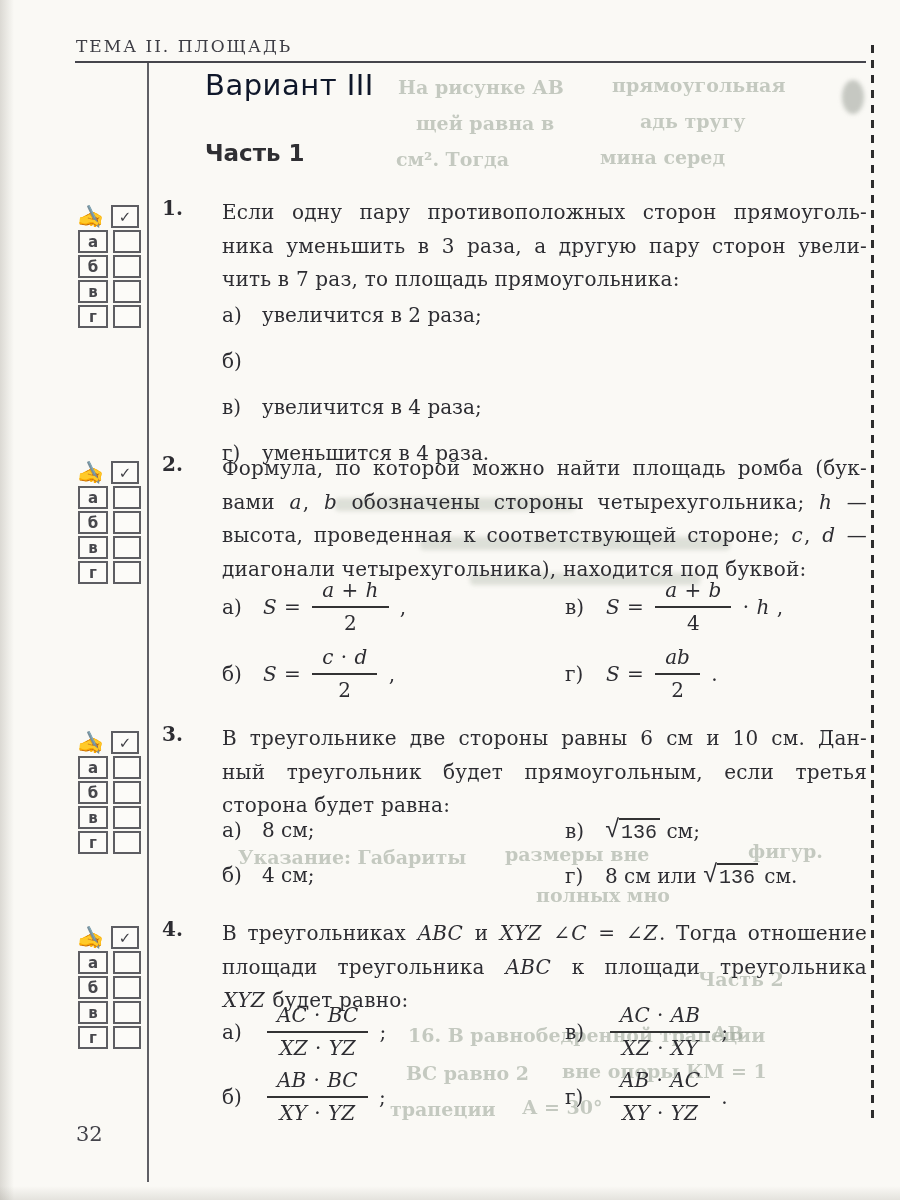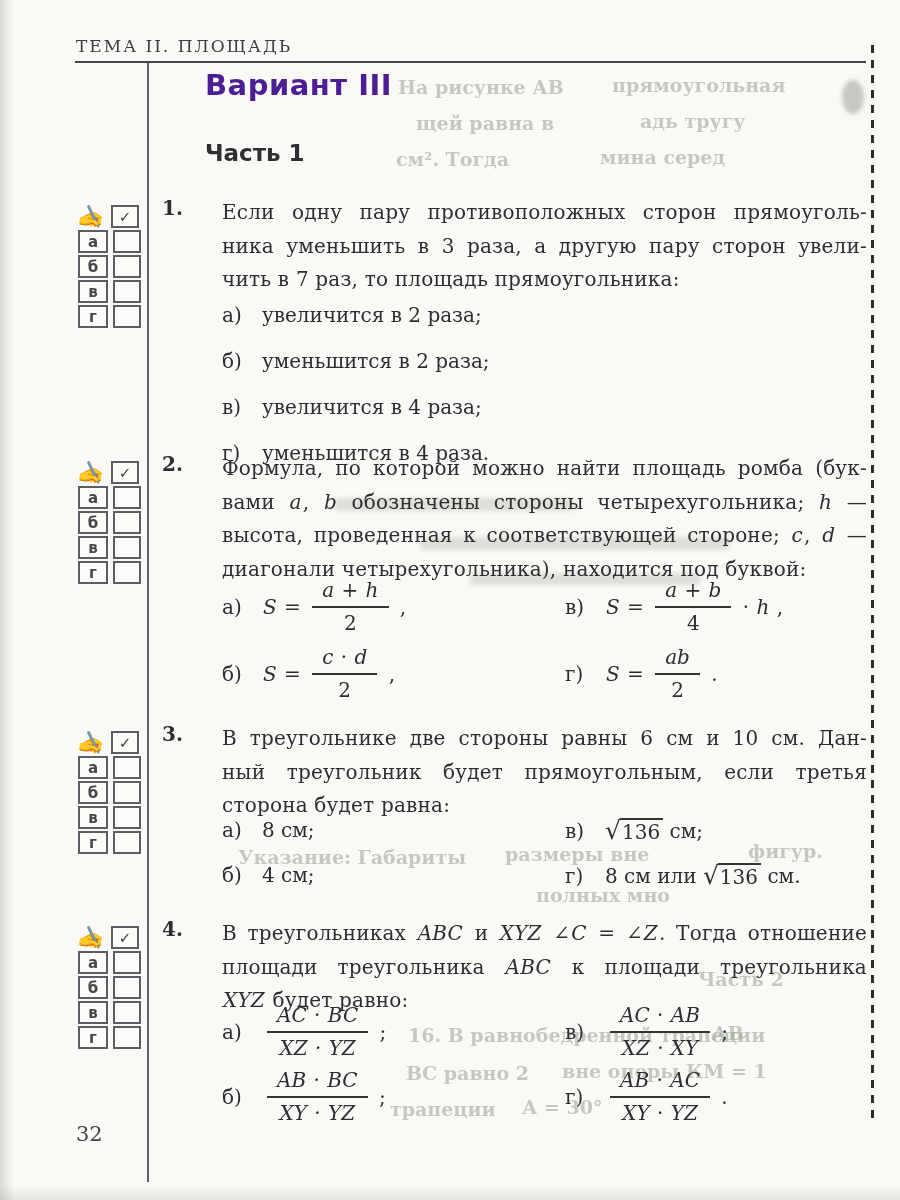--- a/index.html
+++ b/index.html
@@ -13,21 +13,21 @@
     background:linear-gradient(90deg,rgba(95,90,78,.20),rgba(95,90,78,0));}
   .edge-bottom{position:absolute;left:0;bottom:0;width:100%;height:14px;
     background:linear-gradient(0deg,rgba(95,90,78,.14),rgba(95,90,78,0));}
   
   .hdr{position:absolute;left:76px;top:36px;font-size:17px;letter-spacing:2px;color:#3d3d44;}
   .hdr-line{position:absolute;left:75px;top:61px;width:791px;height:2px;background:#45454c;}
   .vrule{position:absolute;left:147px;top:63px;width:2px;height:1119px;background:#5f5f65;}
   .dashline{position:absolute;left:871px;top:45px;width:3px;height:1077px;
     background:repeating-linear-gradient(180deg,#2c2c2c 0 8px,transparent 8px 15px);}
   .variant{position:absolute;left:205px;top:68px;font-family:"DejaVu Sans","Liberation Sans",sans-serif;
-    font-weight:bold;font-size:29px;color:#4c1d95;letter-spacing:.5px;}
+    font-weight:normal;font-size:29px;color:#0f172a;letter-spacing:.5px;}
   .part{position:absolute;left:205px;top:140px;font-family:"DejaVu Sans","Liberation Sans",sans-serif;
     font-weight:bold;font-size:23px;color:#2f2f33;}
   .pagenum{position:absolute;left:76px;top:1122px;font-size:21px;color:#43434a;}
   
   .ghost{position:absolute;color:#99a395;opacity:.55;filter:blur(.6px);
     font-weight:bold;font-size:19px;white-space:nowrap;}
   .smudge{position:absolute;background:rgba(155,165,150,.30);filter:blur(2.2px);border-radius:4px;}
   
   .question{position:absolute;left:0;width:900px;}
   .qnum{position:absolute;left:162px;top:0;font-size:20px;font-weight:bold;color:#2d2d32;}
@@ -35,21 +35,21 @@
     letter-spacing:.2px;color:#2d2d32;}
   .qline{text-align:justify;text-align-last:justify;white-space:normal;}
   .qline.lastline{text-align-last:left;}
   em{font-style:italic;padding:0 1px;}
   .opt{position:absolute;display:flex;align-items:center;font-size:20px;color:#2d2d32;}
   .opt-label{width:40px;flex:none;}
   .opt-content{display:inline-flex;align-items:center;white-space:pre;}
   .frac{display:inline-flex;flex-direction:column;align-items:center;margin:0 5px;line-height:1.25;}
   .frac .fn{padding:0 9px 3px;border-bottom:2px solid #333;white-space:pre;}
   .frac .fd{padding-top:3px;white-space:pre;}
-  .sqrt{display:inline-flex;align-items:flex-start;}
+  .sqrt{display:inline-flex;align-items:flex-start;font-family:Liberation Mono, monospace;}
   .sqrt::before{content:"√";font-size:1.25em;line-height:1;margin-right:-1px;}
   .sqrt .rad{border-top:2px solid #333;padding:1px 3px 0 2px;line-height:1.15;}
   
   .answer-grid{position:absolute;left:78px;top:11px;width:64px;}
   .ag-row{display:flex;align-items:center;gap:5px;height:19px;margin-bottom:6px;}
   .box{width:24px;height:19px;border:2px solid #5d5d62;background:#fcfbf8;flex:none;
     display:inline-flex;align-items:center;justify-content:center;}
   .lbox{width:26px;height:19px;border:2px solid #5d5d62;background:#fcfbf8;flex:none;
     display:inline-flex;align-items:center;justify-content:center;
     font-family:"DejaVu Sans","Liberation Sans",sans-serif;font-weight:bold;font-size:15px;color:#47474c;}
@@ -127,21 +127,20 @@
         <div class="qline"><span>Если одну пару противоположных сторон прямоуголь-</span></div>
         <div class="qline"><span>ника уменьшить в 3 раза, а другую пару сторон увели-</span></div>
         <div class="qline lastline"><span>чить в 7 раз, то площадь прямоугольника:</span></div>
       </div>
       <div class="opt" style="left: 222px; top: 107px;">
         <span class="opt-label">а)</span>
         <span class="opt-content"><span>увеличится в 2 раза;</span></span>
       </div>
       <div class="opt" style="left: 222px; top: 153px;">
         <span class="opt-label">б)</span>
-        <span class="opt-content"><span>уменьшится в 2 раза;</span></span>
       </div>
       <div class="opt" style="left: 222px; top: 199px;">
         <span class="opt-label">в)</span>
         <span class="opt-content"><span>увеличится в 4 раза;</span></span>
       </div>
       <div class="opt" style="left: 222px; top: 245px;">
         <span class="opt-label">г)</span>
         <span class="opt-content"><span>уменьшится в 4 раза.</span></span>
       </div>
     </section>

